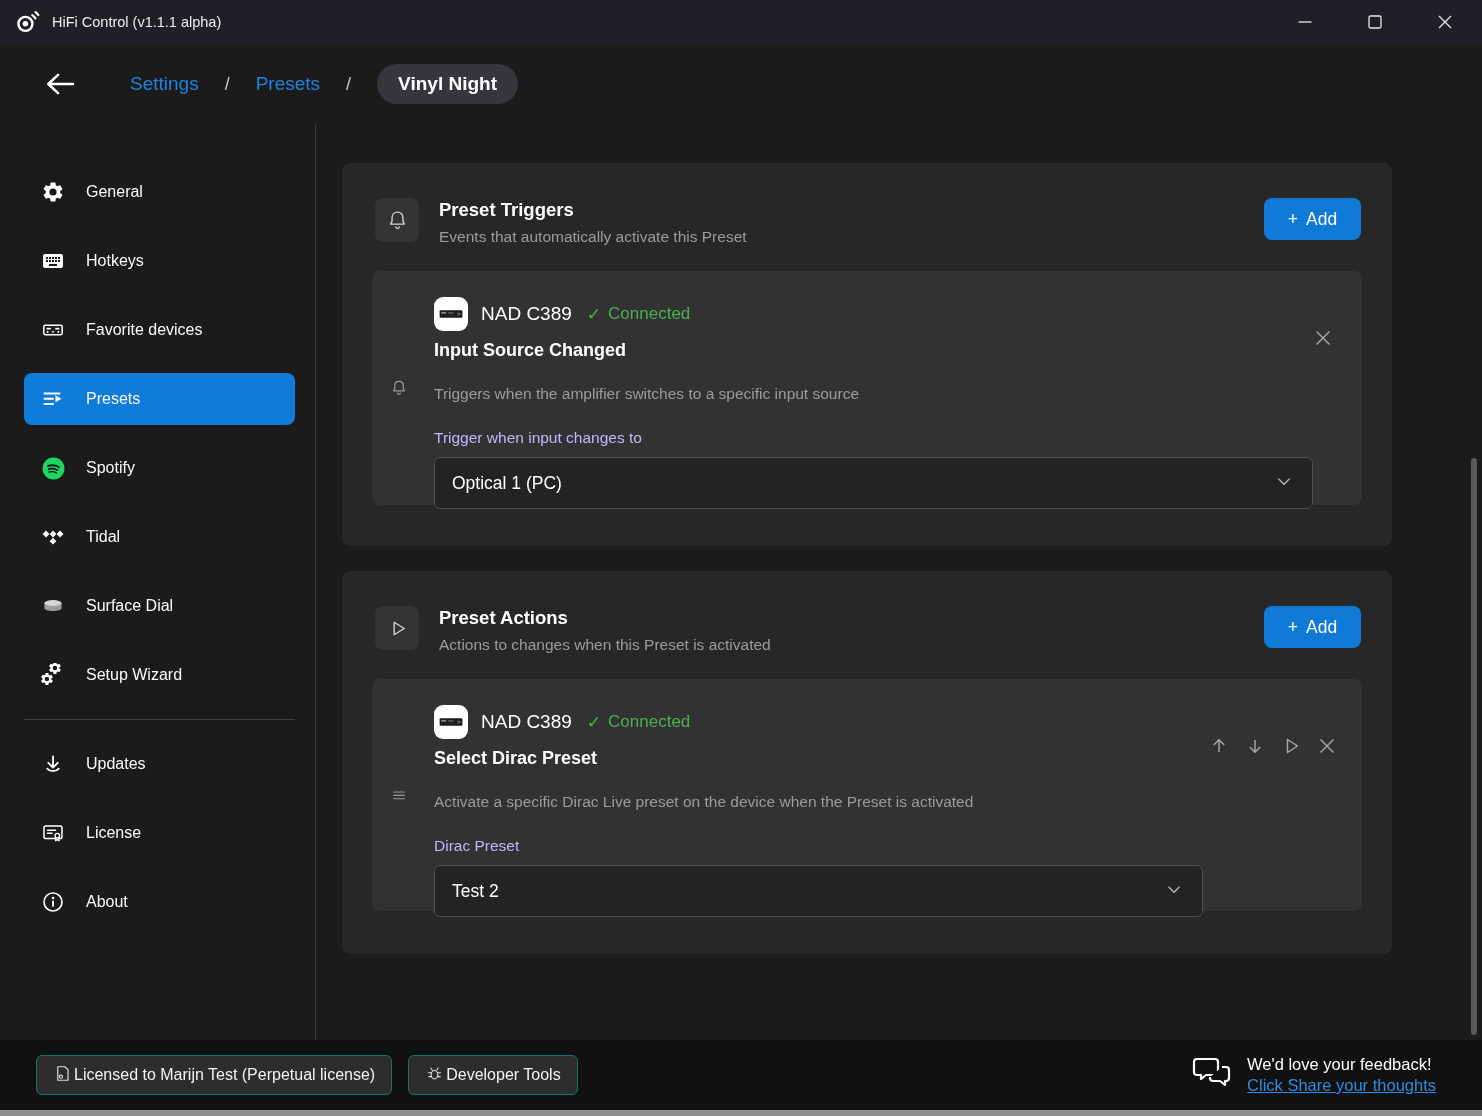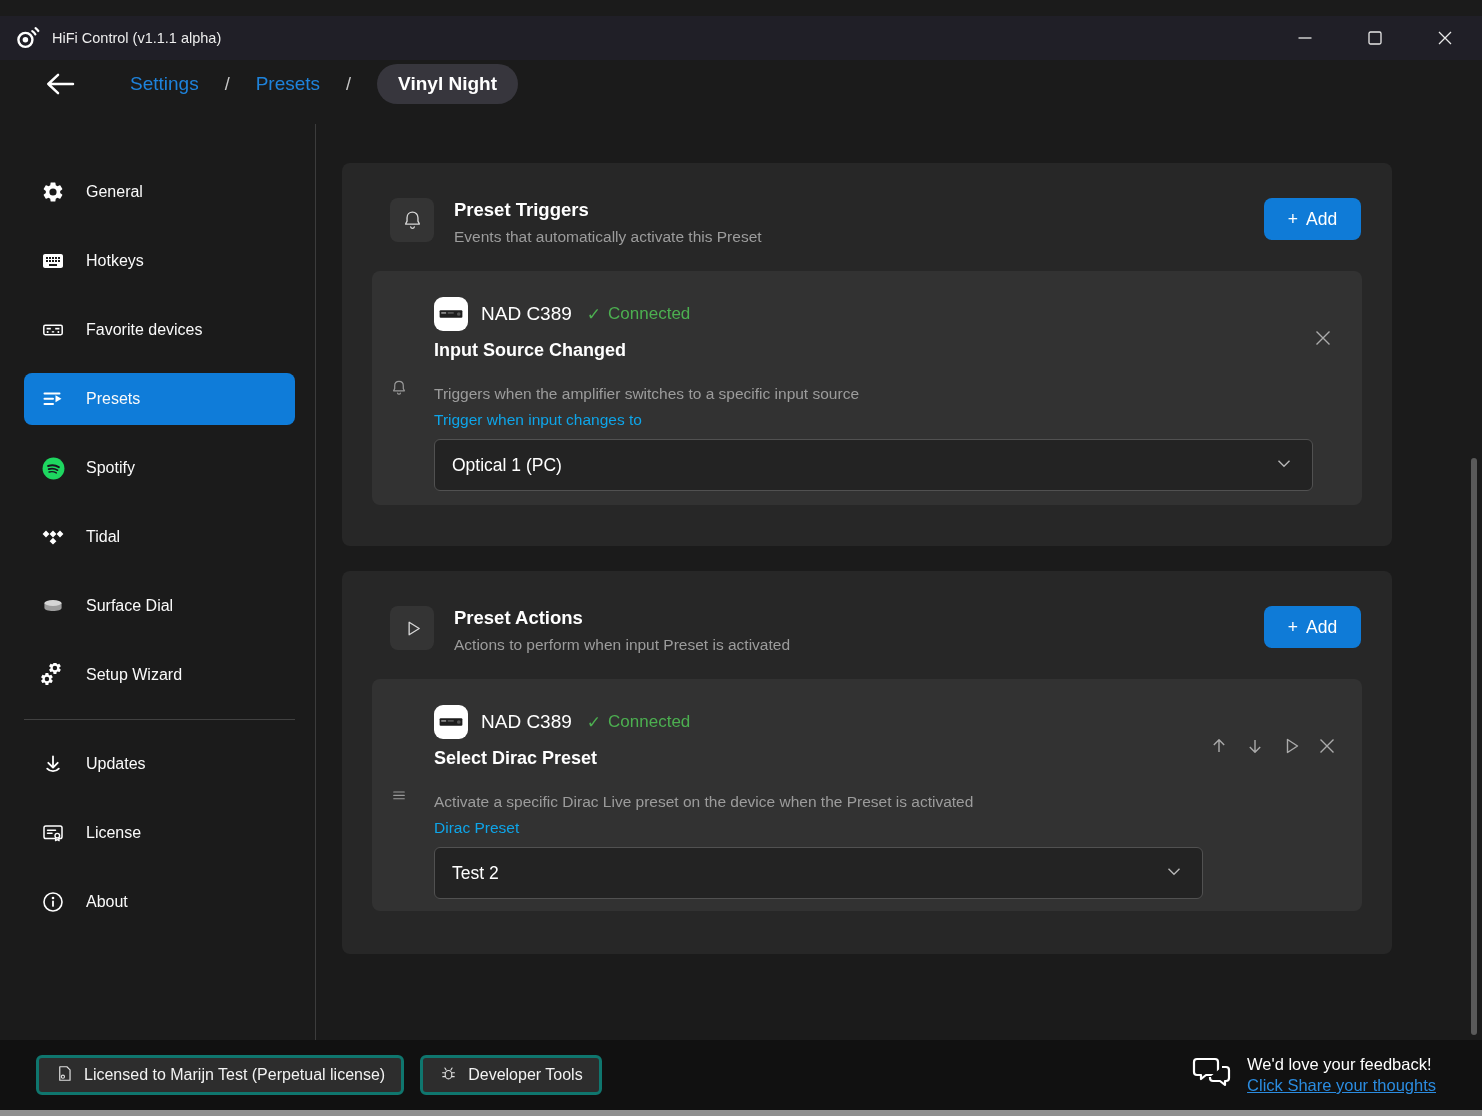--- a/index.html
+++ b/index.html
@@ -4,21 +4,21 @@
 <style>
   * { margin:0; padding:0; box-sizing:border-box; }
   html,body { background:#000; }
   .window {
     position:relative; width:1482px; height:1116px; overflow:hidden;
     background:#1b1b1b; font-family:"Liberation Sans", sans-serif;
     color:#fff;
   }
   
   .titlebar {
-    position:absolute; top:16px; left:0; right:0; height:44px;
+    position:absolute; top:0; left:0; right:0; height:44px;
     background:#201f27; display:flex; align-items:center;
   }
   .app-icon { margin-left:16px; display:flex; }
   .titlebar-title { margin-left:12px; font-size:14.5px; color:#ededed; }
   .win-controls { position:absolute; right:2px; top:0; height:44px; display:flex; }
   .win-btn { width:70px; height:44px; display:flex; align-items:center; justify-content:center; cursor:pointer; }
   
   .breadcrumb {
     position:absolute; top:44px; left:0; right:0; height:80px;
     display:flex; align-items:center;
@@ -46,21 +46,21 @@
   .nav-label { font-size:16px; color:#fafafa;text-align:center; }
   .nav-divider { height:1px; background:#414141; width:271px; margin:18px 0 18px 24px; }
   
   .main { position:absolute; top:124px; left:316px; right:0; bottom:76px; }
   .card {
     position:absolute; left:26px; width:1050px; height:383px;
     background:#272727; border-radius:8px;
   }
   #card-triggers { top:39px; }
   #card-actions  { top:447px; }
-  .card-header { position:absolute; top:35px; left:48px; right:31px; display:flex; align-items:flex-start; }
+  .card-header { position:absolute; top:35px; left:33px; right:31px; display:flex; align-items:flex-start; }
   .card-icon {
     width:44px; height:44px; border-radius:8px; background:#343434;
     display:flex; align-items:center; justify-content:center; flex:none;
   }
   .card-titles { margin-left:20px; }
   .card-title { font-size:18.5px; font-weight:700; color:#fff; margin-top:1px; }
   .card-subtitle { font-size:15.5px; color:#9c9c9c; margin-top:7px; }
   .add-btn {
     margin-left:auto; width:97px; height:42px; background:#0f7bd7; border-radius:8px;
     display:flex; align-items:center; justify-content:center; gap:8px;
@@ -76,40 +76,40 @@
   .item-content { position:absolute; left:62px; top:26px; right:38px; }
   .device-row { display:flex; align-items:center; height:34px; }
   .device-icon {
     width:34px; height:34px; background:#fff; border-radius:9px; flex:none;
     display:flex; align-items:center; justify-content:center;
   }
   .device-name { margin-left:13px; font-size:19px; color:#fff; }
   .device-status { margin-left:15px; font-size:17px; color:#4CAF50; display:flex; align-items:center; gap:7px; }
   .item-title { margin-top:9px; font-size:18px; font-weight:700; color:#fff; }
   .item-desc  { margin-top:24px; font-size:15.5px; color:#9c9c9c; }
-  .field-label{ margin-top:8px; font-size:15.5px; color:#0ea5e9; }
+  .field-label{ margin-top:26px; font-size:15.5px; color:#c4b5fd; }
   .dropdown {
     margin-top:10px; height:52px; background:#232323;
     border:1px solid #515151; border-radius:6px;
     display:flex; align-items:center; justify-content:space-between;
     padding:0 17px; font-size:17.5px; color:#fff; cursor:pointer;
   }
   .dropdown.wide { width:879px; }
   .dropdown.narrow { width:769px; }
   .row-close { position:absolute; top:56px; right:28px; cursor:pointer; display:flex; }
   .row-actions { position:absolute; top:56px; right:24px; display:flex; gap:14px; }
   .row-actions > span { cursor:pointer; display:flex; }
   
   .footer {
     position:absolute; left:0; right:0; bottom:6px; height:70px;
     background:#111111; display:flex; align-items:center;
   }
   .footer-btn {
-    height:40px; background:#2d2d2d; border:3px solid #0f766e; border-radius:6px;
-    display:flex; align-items:center; padding:0 16px; gap:10px;
+    height:40px; background:#2d2d2d; border:1px solid #0f766e; border-radius:6px;
+    display:flex; align-items:center; padding:0 16px; gap:2px;
     color:#f2f2f2; font-size:16px; cursor:pointer;justify-content:flex-end;
   }
   .footer-btn.license { margin-left:36px; }
   .footer-btn.devtools { margin-left:16px; }
   .feedback { margin-left:auto; margin-right:46px; display:flex; align-items:center; gap:15px; }
   .feedback-texts { display:flex; flex-direction:column; gap:2px; }
   .feedback-line1 { font-size:16.5px; color:#fff; }
   .feedback-line2 { font-size:16.5px; color:#2b8ce0; text-decoration:underline; cursor:pointer;text-align:center; }
   .bottom-strip { position:absolute; left:0; right:0; bottom:0; height:6px; background:#8f8f8f; }
   .scroll-thumb {
@@ -357,21 +357,21 @@
 
     <div class="card" id="card-actions">
       <div class="card-header">
         <span class="card-icon">
           <svg width="23" height="23" viewBox="0 0 24 24" fill="none">
             <path d="M8.5 5.5v13l10.5-6.5z" stroke="#d6d6d6" stroke-width="1.4" stroke-linejoin="round"></path>
           </svg>
         </span>
         <div class="card-titles">
           <div class="card-title">Preset Actions</div>
-          <div class="card-subtitle">Actions to perform when input Preset is activated</div>
+          <div class="card-subtitle">Actions to changes when this Preset is activated</div>
         </div>
         <div class="add-btn">
           <span>+</span>
           <span>Add</span>
         </div>
       </div>
 
       <div class="item-card" id="action-item">
         <span class="type-icon">
           <svg width="18" height="18" viewBox="0 0 24 24">

